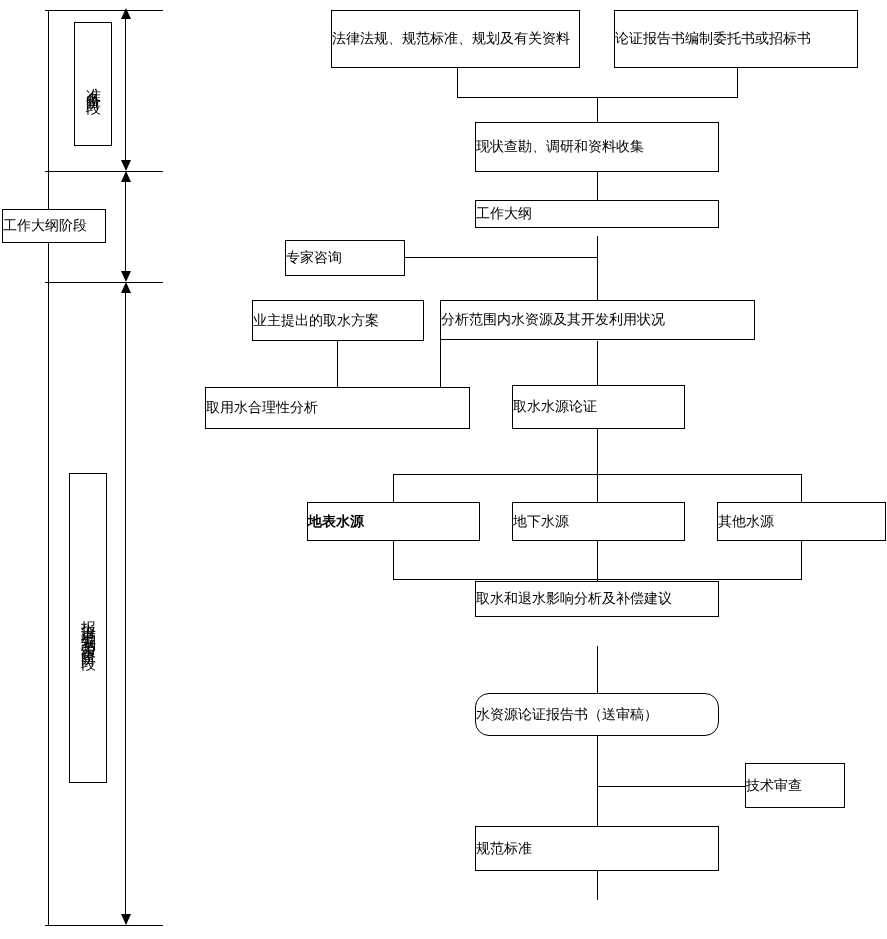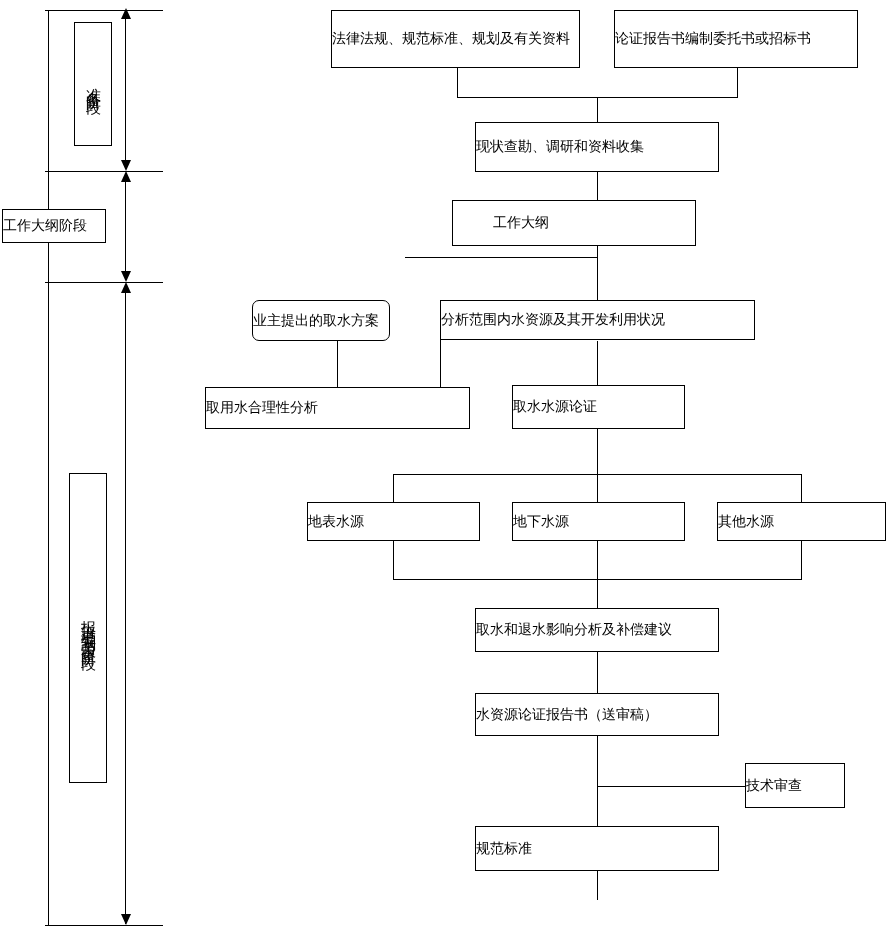--- a/index.html
+++ b/index.html
@@ -162,58 +162,61 @@
   </div>
 
   <div class="box" style="left:614px; top:10px; width:244px; height:58px;">
     <span>论证报告书编制委托书或招标书</span>
   </div>
 
   <div class="box" style="left:475px; top:122px; width:244px; height:50px;">
     <span>现状查勘、调研和资料收集</span>
   </div>
 
-  <div class="box" style="left:452px; top:200px; width:244px; height:46px;padding-left:40px;">
+  <div class="box" style="left:475px; top:200px; width:244px; height:28px;">
     <span>工作大纲</span>
   </div>
 
-
-  <div class="box" style="left:252px; top:300px; width:138px; height:41px;border-radius:7px;">
+  <div class="box" style="left:285px; top:240px; width:120px; height:36px;">
+    <span>专家咨询</span>
+  </div>
+
+  <div class="box" style="left:252px; top:300px; width:172px; height:41px;">
     <span>业主提出的取水方案</span>
   </div>
 
   <div class="box" style="left:440px; top:300px; width:315px; height:40px;">
     <span>分析范围内水资源及其开发利用状况</span>
   </div>
 
   <div class="box" style="left:205px; top:387px; width:265px; height:42px;">
     <span>取用水合理性分析</span>
   </div>
 
   <div class="box" style="left:512px; top:385px; width:173px; height:44px;">
     <span>取水水源论证</span>
   </div>
 
-  <div class="box" style="left:307px; top:502px; width:173px; height:39px;">
+  <div class="box" style="left:307px; top:502px; width:173px; height:39px;font-weight:bold;">
     <span>地表水源</span>
   </div>
 
   <div class="box" style="left:512px; top:502px; width:173px; height:39px;">
     <span>地下水源</span>
   </div>
 
   <div class="box" style="left:717px; top:502px; width:169px; height:39px;">
     <span>其他水源</span>
   </div>
 
-  <div class="box" style="left:475px; top:608px; width:244px; height:44px;">
+  <div class="box" style="left:475px; top:581px; width:244px; height:36px;">
     <span>取水和退水影响分析及补偿建议</span>
   </div>
 
-  <div class="box" style="left:475px; top:693px; width:244px; height:43px;">
+  <div class="box" style="left:475px; top:693px; width:244px; height:43px;border-radius:14px;">
     <span>水资源论证报告书（送审稿）</span>
   </div>
 
   <div class="box" style="left:745px; top:763px; width:100px; height:45px;">
     <span>技术审查</span>
   </div>
 
   <div class="box" style="left:475px; top:826px; width:244px; height:45px;">
     <span>规范标准</span>
   </div>

